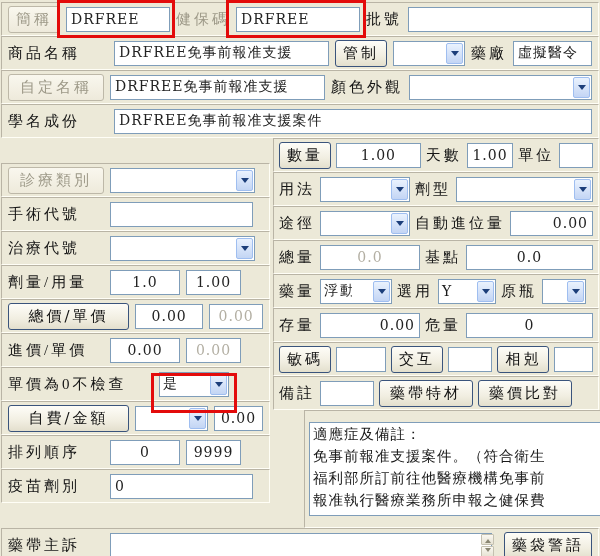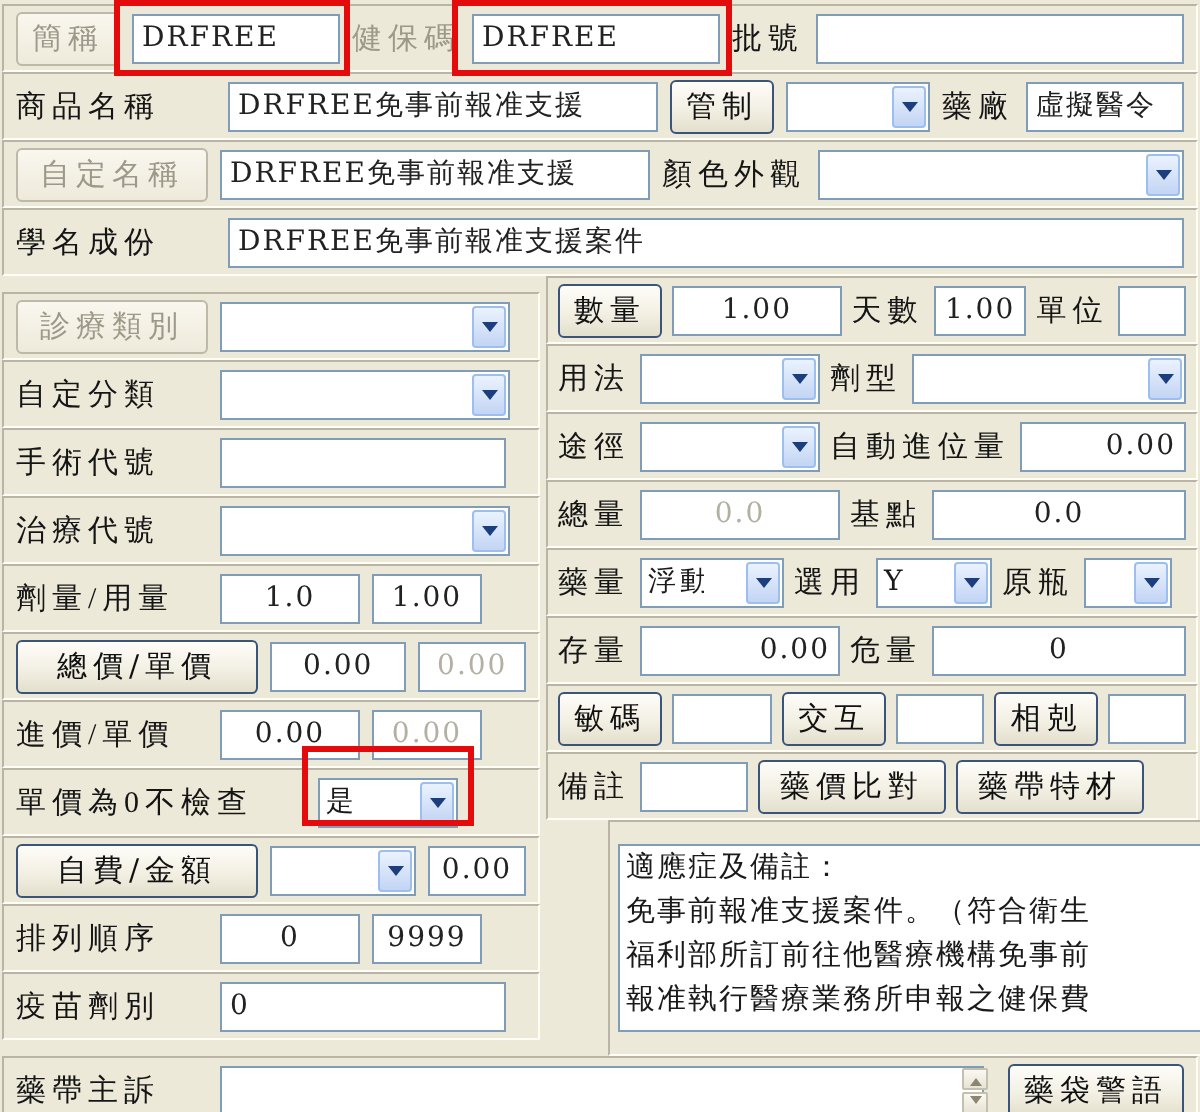--- a/index.html
+++ b/index.html
@@ -143,29 +143,20 @@
       <div class="cell">
         <span class="btn dis w96">診療類別</span>
         <span class="dd w145">
           <span class="val"></span>
           <span class="arrow">
               <i class="tri-dn"></i>
             </span>
         </span>
       </div>
 
-      <div class="cell">
-        <span class="lbl w96">自定分類</span>
-        <span class="dd w145">
-          <span class="val"></span>
-          <span class="arrow">
-              <i class="tri-dn"></i>
-            </span>
-        </span>
-      </div>
 
       <div class="cell">
         <span class="lbl w96">手術代號</span>
         <input class="inp w143" value="" style="">
       </div>
 
       <div class="cell">
         <span class="lbl w96">治療代號</span>
         <span class="dd w145">
           <span class="val"></span>
@@ -309,22 +300,22 @@
         <input class="inp w52" value="" style="">
         <span class="btn">交互</span>
         <input class="inp w46" value="" style="">
         <span class="btn">相剋</span>
         <input class="inp w40" value="" style="">
       </div>
 
       <div class="cell">
         <span class="lbl">備註</span>
         <input class="inp w54" value="" style="">
+        <span class="btn w94">藥帶特材</span>
         <span class="btn w94">藥價比對</span>
-        <span class="btn w94">藥帶特材</span>
       </div>
 
       <div class="cell tall">
         <div class="ta">
           <div class="ta-text">適應症及備註：
 免事前報准支援案件。（符合衛生
 福利部所訂前往他醫療機構免事前
 報准執行醫療業務所申報之健保費</div>
           <div class="sb">
             <div class="sb-btn">

